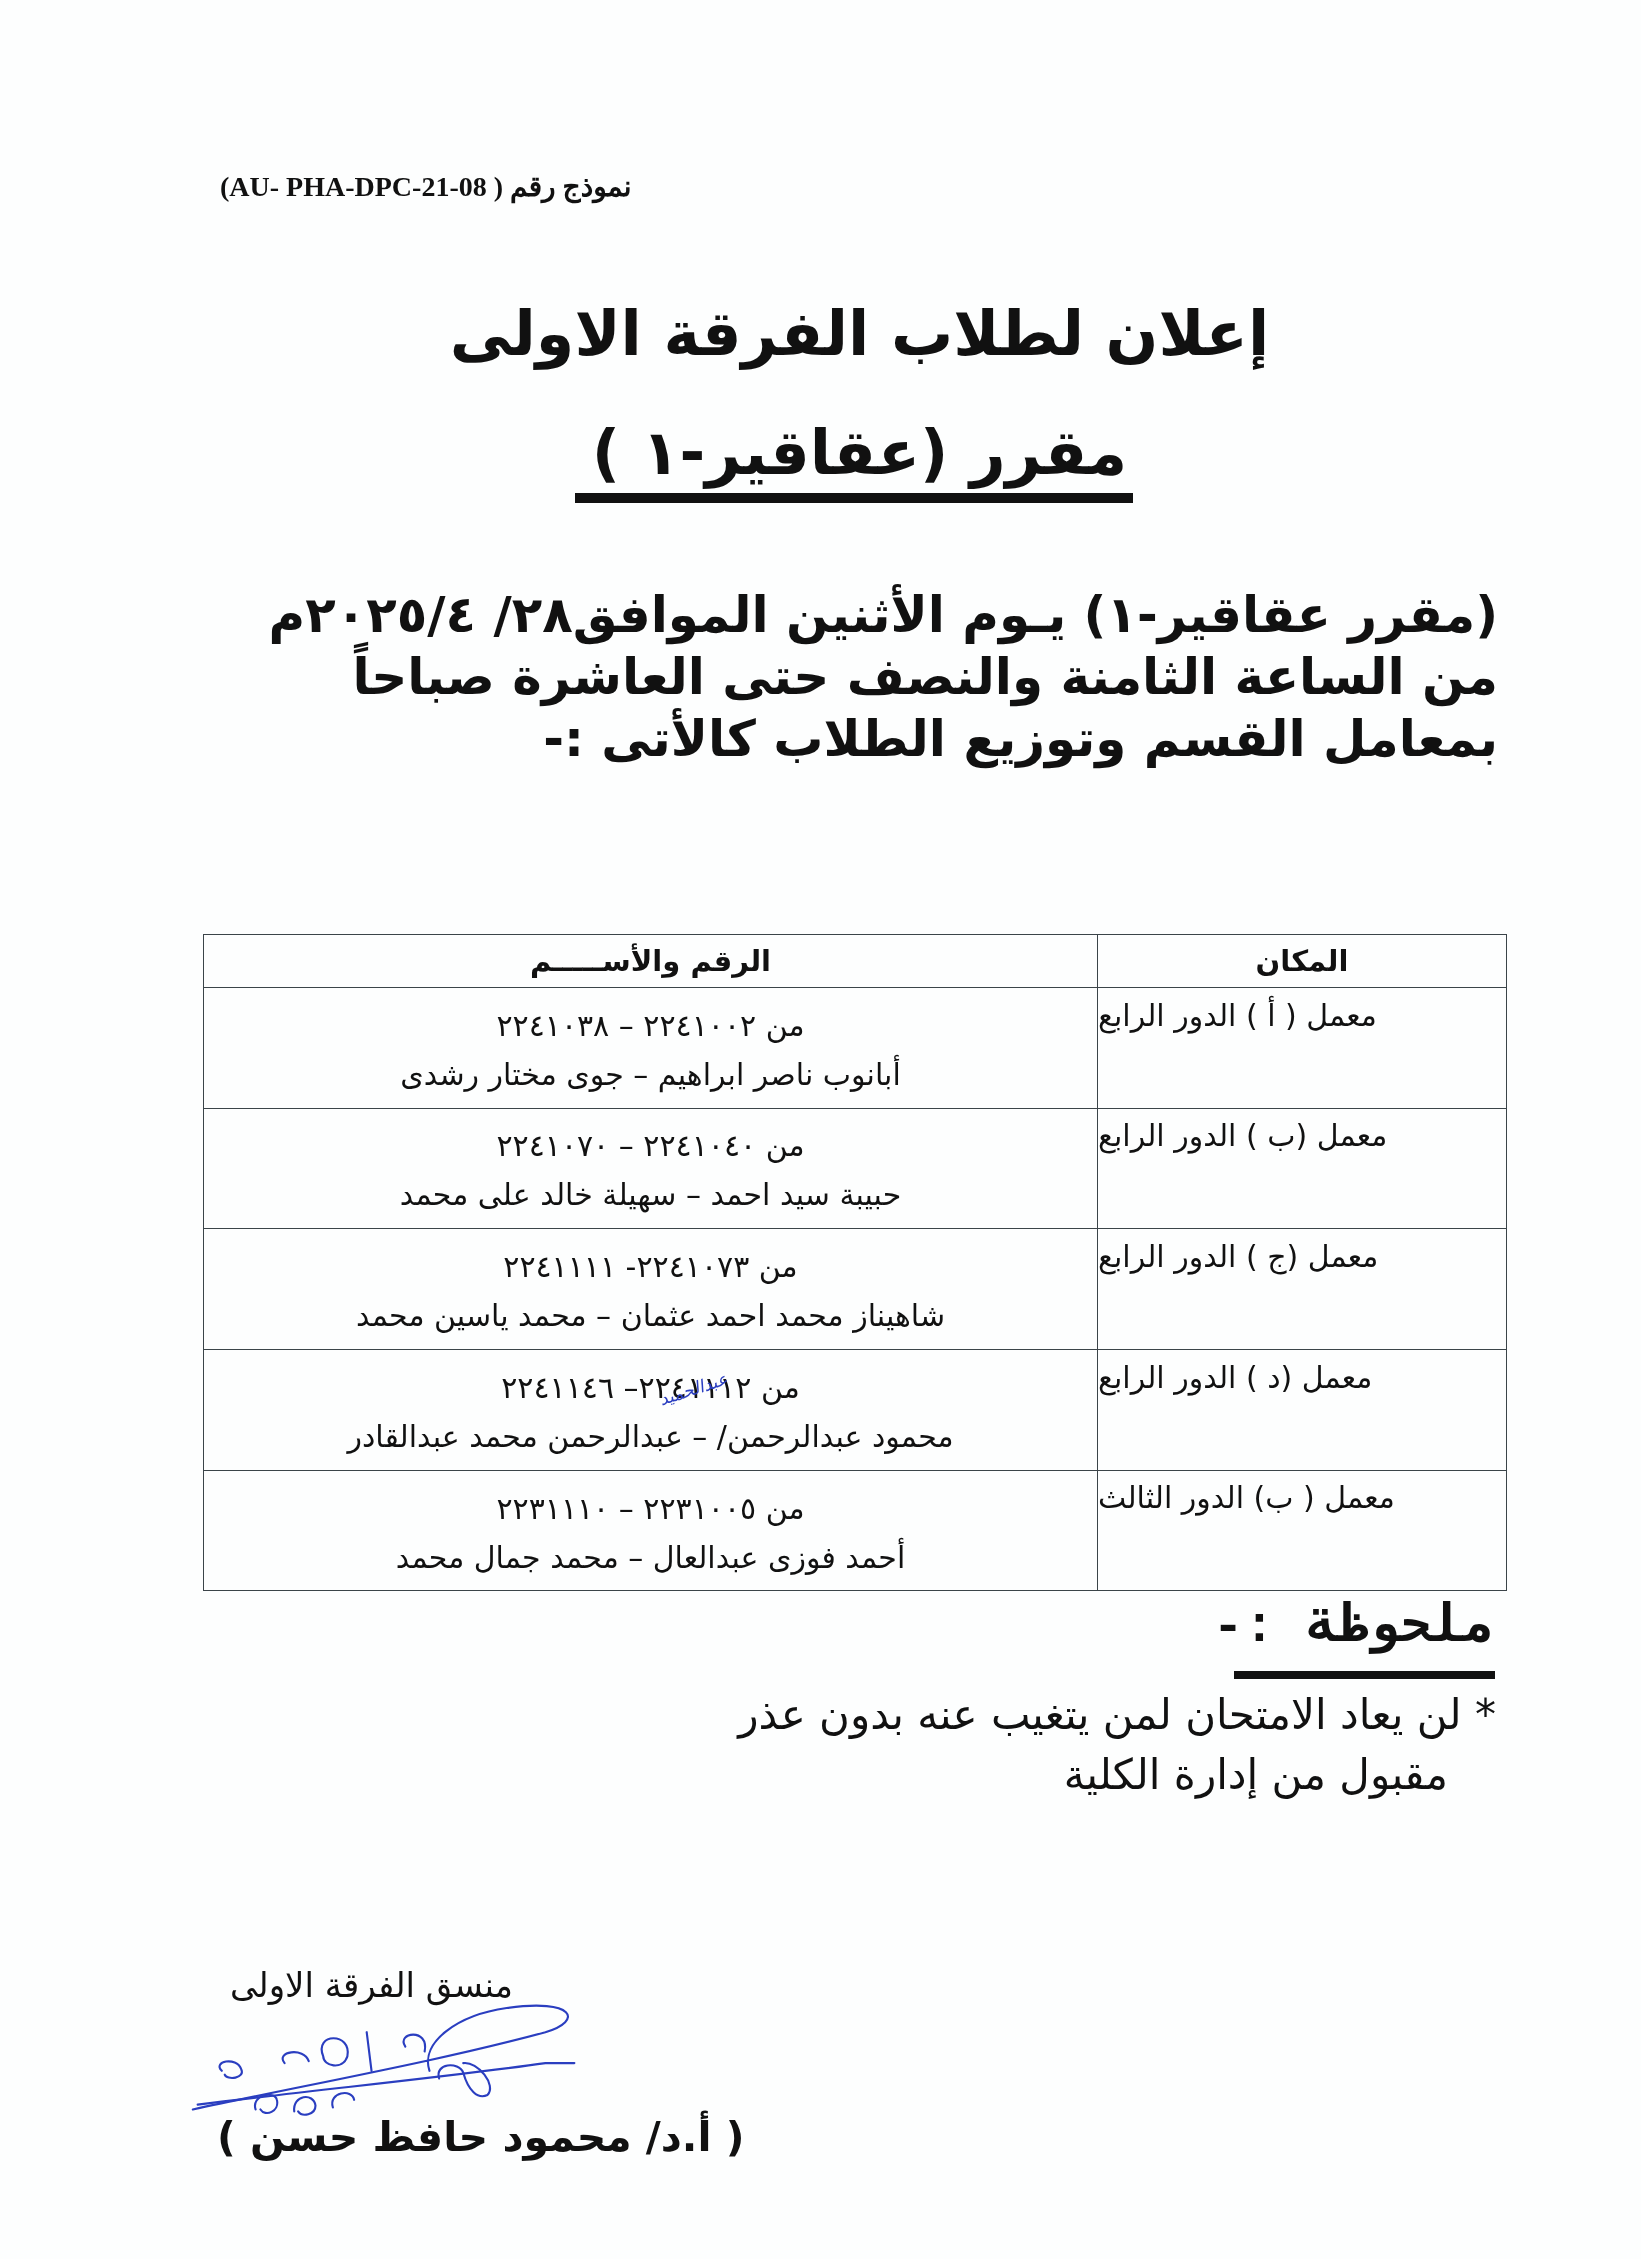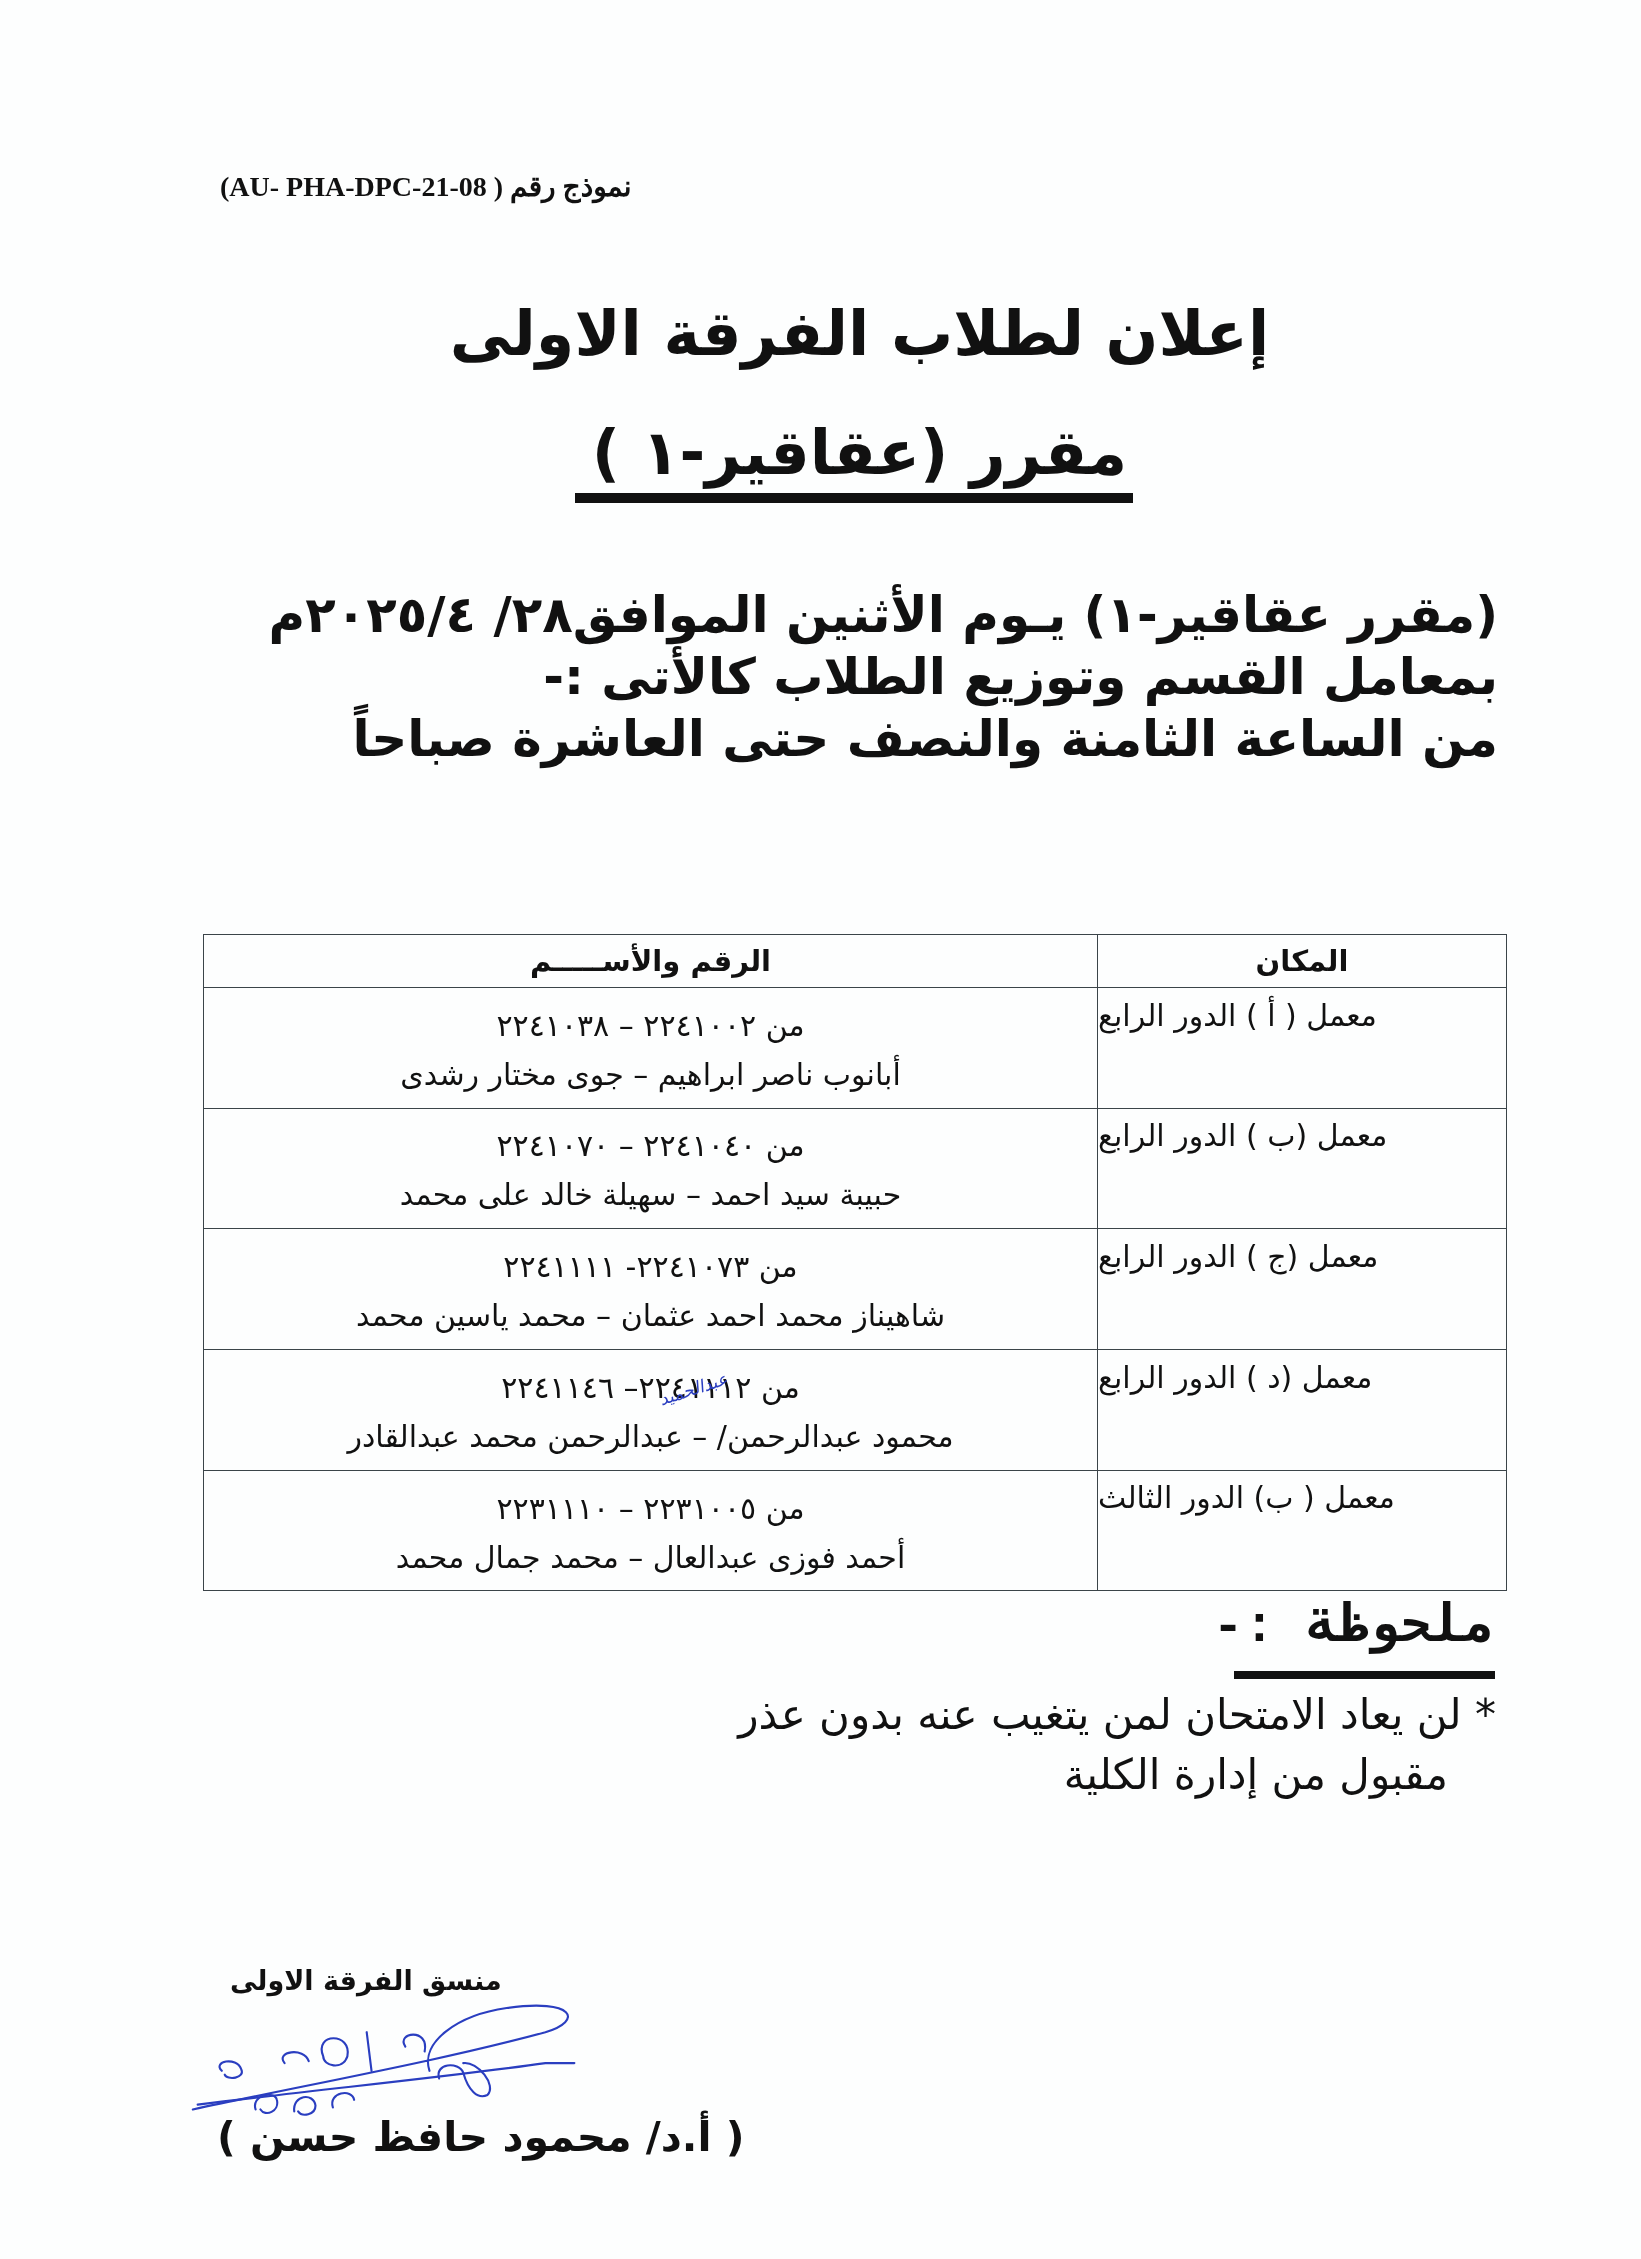--- a/index.html
+++ b/index.html
@@ -126,21 +126,21 @@
     line-height: 60px;
     direction: rtl;
     text-align: right;
   }
   #notes .line { display: block; white-space: nowrap; }
   #notes .cont { padding-right: 48px; }
 
   
   #coordinator-title {
     left: 230px; top: 1965px;
-    font-size: 27px; font-weight: bold;
+    font-size: 34px; font-weight: normal;
     direction: rtl; white-space: nowrap;
   }
   #coordinator-name {
     left: 217px; top: 2113px;
     font-size: 41px; font-weight: bold;
     direction: rtl; white-space: nowrap;
   }
   #signature {
     left: 188px; top: 2003px; width: 425px; height: 126px;
   }
@@ -149,22 +149,22 @@
 <body>
 
 <div id="form-code" class="abs">نموذج رقم ( AU- PHA-DPC-21-08)</div>
 
 <div id="title-line1" class="abs title">إعلان لطلاب الفرقة الاولى</div>
 <div id="title-line2" class="abs title">مقرر (عقاقير-١ )</div>
 <div id="title-underline" class="abs"></div>
 
 <div id="intro" class="abs">
   <span class="line">(مقرر عقاقير-١) يـوم الأثنين الموافق٢٨/ ٢٠٢٥/٤م</span>
+  <span class="line">من الساعة  الثامنة والنصف حتى العاشرة صباحاً</span>
   <span class="line">بمعامل القسم وتوزيع الطلاب كالأتى :-</span>
-  <span class="line">من الساعة  الثامنة والنصف حتى العاشرة صباحاً</span>
 </div>
 
 <table id="schedule-table" class="abs">
   <thead>
     <tr>
       <th class="place-col">المكان</th>
       <th>الرقم والأســـــم</th>
     </tr>
   </thead>
   <tbody>

